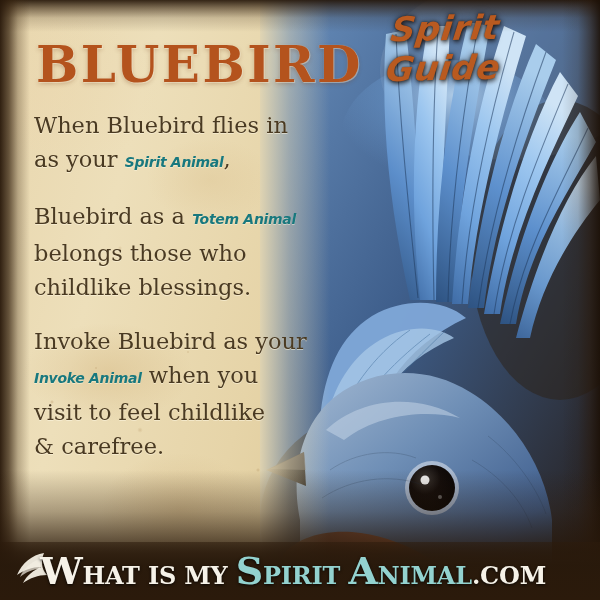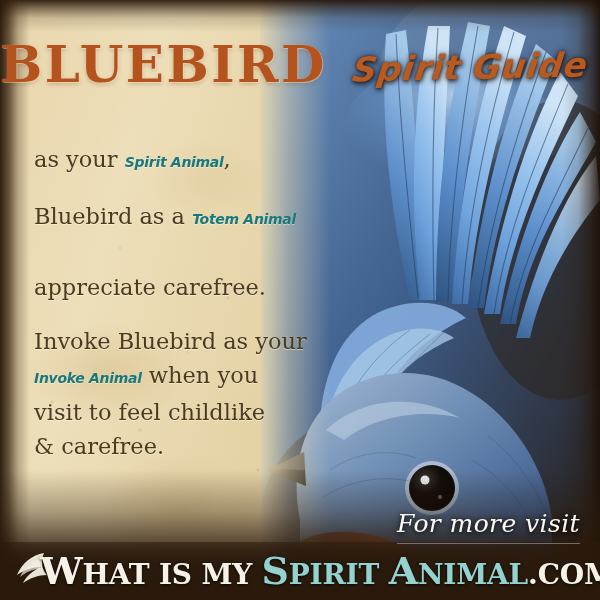--- a/index.html
+++ b/index.html
@@ -76,20 +76,21 @@
   }
 
   
   .title-row {
     position: absolute; left: 0; top: 22px;
     width: 600px; height: 68px;
     z-index: 8;
     display: flex; align-items: flex-end;
   }
   .main-title {
+    margin-left: 36px;
     font-family: "DejaVu Serif", serif;
     font-size: 50px;
     letter-spacing: 2.5px;
     font-weight: 700;
     color: #b4531d;
     line-height: 1;
     text-shadow:
       0 0 1px rgba(255,245,220,.55),
       1px 1px 0 rgba(255,248,228,.35),
       0 2px 4px rgba(120,60,20,.30);
@@ -162,21 +163,21 @@
   }
   .logo-text {
     font-family: "DejaVu Serif", serif;
     font-size: 31px;
     font-weight: 700;
     letter-spacing: -.2px;
     white-space: nowrap;
     line-height: 1;
   }
   .logo-text .cap { font-size: 38px; }
-  .logo-text .sc  { font-size: 28px; }
+  .logo-text .sc  { font-size: 24px; }
   .lw { color: #f6f2e8; text-shadow: 0 1px 3px rgba(0,0,0,.8); }
   .lt { color: #93d2cf; text-shadow: 0 1px 3px rgba(0,0,0,.8); }
 </style>
 </head>
 <body>
 
 <div id="poster">
 
   <div class="paper"></div>
   <div class="paper-spots"></div>
@@ -297,29 +298,28 @@
     </svg>
     <div class="bird-featherfade"></div>
   </div>
 
   <div class="title-row">
     <div class="main-title">BLUEBIRD</div>
     <div class="sub-title">Spirit Guide</div>
   </div>
 
   <div class="body-copy" id="body-copy">
-      <div class="para"><br><span>as your </span><span class="accent">Spirit Animal</span><span>,</span><br></div>
-      <div class="para"><span>Bluebird as a </span><span class="accent">Totem Animal</span><br><br><span>appreciate carefree.</span></div>
+      <div class="para"><span>When Bluebird flies in</span><br><span>as your </span><span class="accent">Spirit Animal</span><span>,</span><br></div>
+      <div class="para"><span>Bluebird as a </span><span class="accent">Totem Animal</span><br><span>belongs those who</span><br><span>childlike blessings.</span></div>
       <div class="para"><span>Invoke Bluebird as your</span><br><span class="accent">Invoke Animal</span><span> when you</span><br><span>visit to feel childlike</span><br><span>&amp; carefree.</span></div>
     </div>
 
   <div class="vignette"></div>
   <div class="bottom-fade"></div>
 
-  <div class="for-more">For more visit</div>
 
   <div class="logo-bar">
     <span class="logo-wing">
       <svg width="34" height="40" viewBox="0 0 34 40" aria-hidden="true">
         <g fill="#f3efe4">
           <path d="M30 2 C18 4 8 12 3 24 C10 19 18 16 27 16 C20 19 13 24 9 32 C16 27 24 24 33 24 C27 18 27 9 30 2 Z" opacity=".95"></path>
           <path d="M26 8 C17 11 10 17 6 26 C12 21 19 18 26 18 Z" opacity=".7"></path>
         </g>
       </svg>
     </span>

